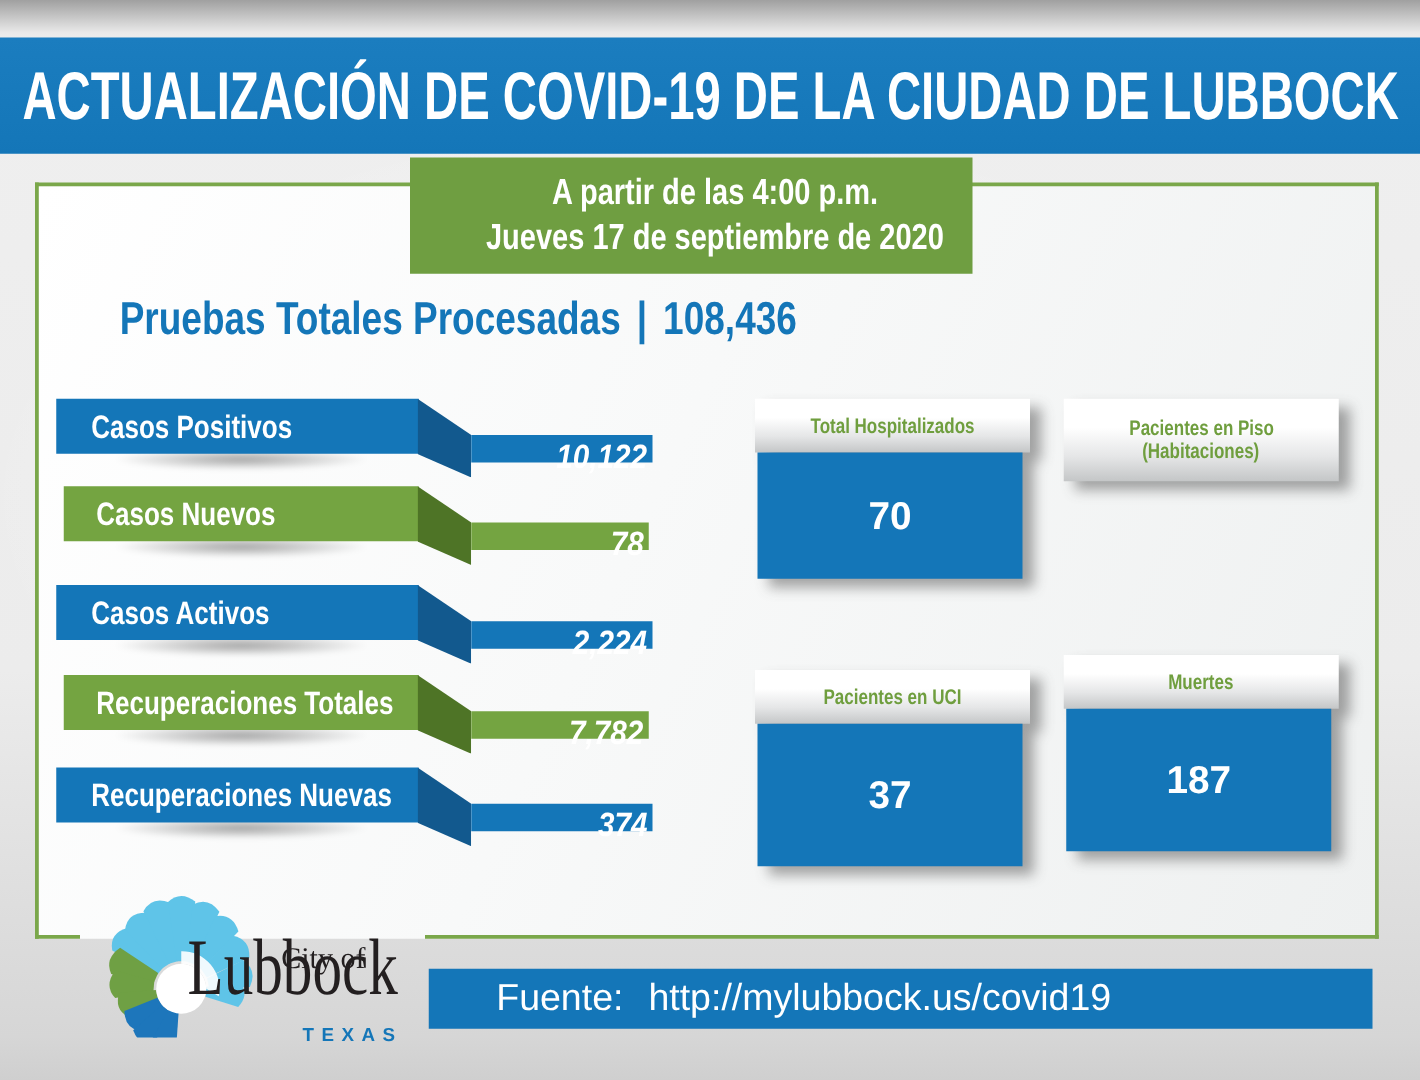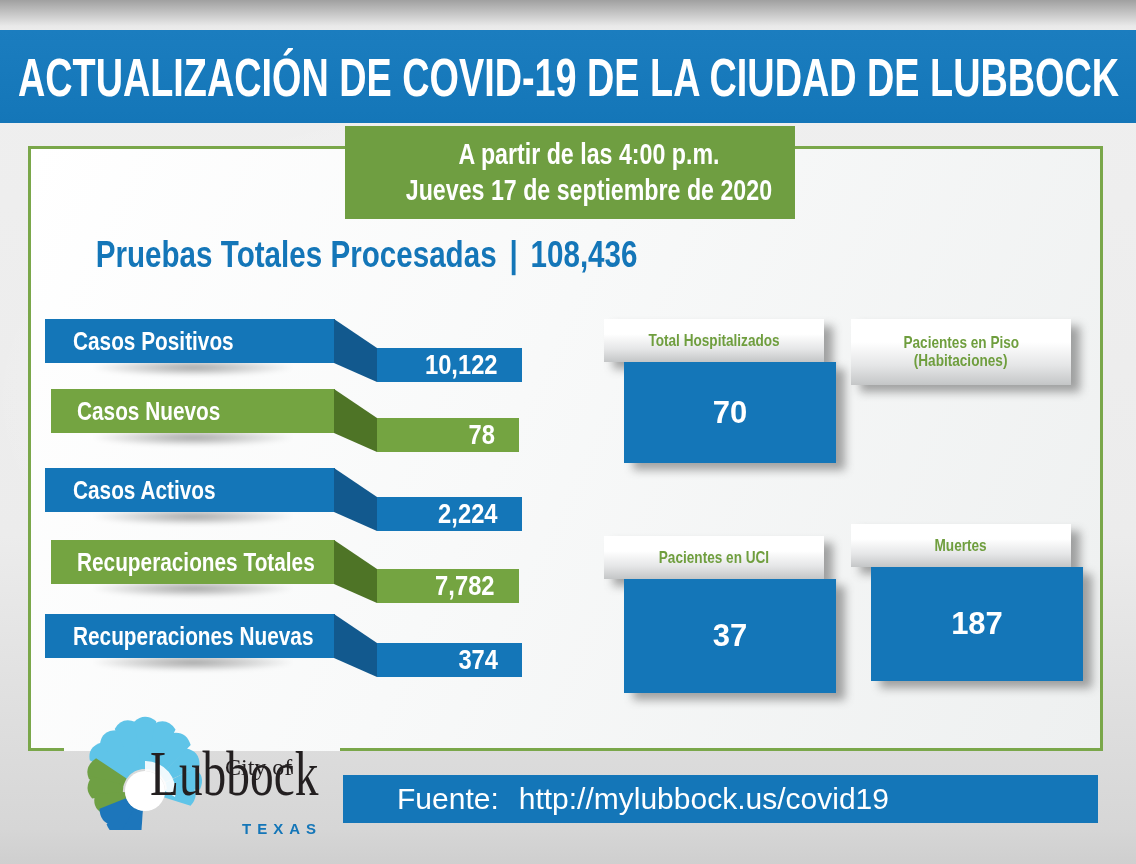--- a/index.html
+++ b/index.html
@@ -31,21 +31,21 @@
     position:absolute; left:28px; top:146px; width:1075px; height:605px;
     border:3px solid #7aa74a; border-bottom:none;
     background:linear-gradient(115deg, #ffffff 0%, #f8f9f9 45%, #eef0f0 100%);
   }
   .gline { position:absolute; top:748px; height:3px; background:#7aa74a; }
   .gline.seg1 { left:28px;  width:36px;  }
   .gline.seg2 { left:340px; width:763px; }
 
   
   .datebox {
-    position:absolute; left:345px; top:126px; width:450px; height:93px;
+    position:absolute; left:328px; top:126px; width:450px; height:93px;
     background:#6f9e41;
     display:flex; flex-direction:column; align-items:center; justify-content:center;
     color:#fff; font-weight:bold; font-size:29px; line-height:1.22;padding-left:38px;
   }
 
   
   .totals {
     position:absolute; left:28px; top:234px; width:1075px; text-align:left;
     color:#1476b8; font-weight:bold; font-size:37px;
   }
@@ -61,44 +61,44 @@
   }
   .rb-label {
     position:absolute; left:45px; top:0; width:290px; height:44px;
     color:#fff; line-height:44px; padding-left:28px; font-weight:bold; font-size:26px;
   }
   .rb-fold {
     position:absolute; left:334px; top:0; width:43px; height:63px;
     clip-path:polygon(0 0, 100% 46%, 100% 100%, 0 70%);
   }
   .rb-value {
-    position:absolute; left:377px; top:29px; width:145px; height:34px;
-    color:#fff; line-height:34px; text-align:right; padding-right:24px;
-    font-weight:bold; font-size:27px;
+    position:absolute; left:377px; top:29px; width:145px; height:22px;
+    color:#fff; line-height:34px; text-align:right; padding-right:4px;
+    font-weight:bold; font-size:27px;font-style:italic;
   }
   .ribbon.green .rb-label { left:51px; width:284px;padding-left:26px; }
   .ribbon.green .rb-value { width:142px; }
   .ribbon.blue  .rb-label, .ribbon.blue  .rb-value { background:#1476b8; }
   .ribbon.blue  .rb-fold  { background:#12598e; }
   .ribbon.green .rb-label, .ribbon.green .rb-value { background:#74a441; }
   .ribbon.green .rb-fold  { background:#4e7426; }
 
   
   .hcard { position:absolute; filter:drop-shadow(9px 7px 5px rgba(45,45,45,.42)); }
   .hc0 { left:604px; top:319px; } .hc1 { left:851px; top:319px; }
   .hc2 { left:604px; top:536px; } .hc3 { left:851px; top:524px; }
   .hc-head {
     width:220px; background:linear-gradient(#ffffff 35%, #e5e6e7 70%, #c4c6c7 100%);
     display:flex; flex-direction:column; align-items:center; justify-content:center;
     color:#6f9e3e; font-weight:bold; font-size:17px; line-height:1.05; text-align:center;
   }
   .hc0 .hc-head, .hc2 .hc-head, .hc3 .hc-head { height:43px; }
   .hc1 .hc-head { height:66px; }
   .hc-body {
-    width:212px; margin-left:20px; background:#1476b8;
+    width:212px; margin-left:2px; background:#1476b8;
     display:flex; align-items:center; justify-content:center;
     color:#fff; font-weight:bold; font-size:31px;
   }
   .hc0 .hc-body { height:101px; } .hc1 .hc-body { height:77px; }
   .hc2 .hc-body, .hc3 .hc-body { height:114px; }
 
   
   .logo { position:absolute; left:58px; top:698px; width:292px; height:132px; }
   .logo svg { position:absolute; left:0; top:4px; }
   .logo .city-of {

